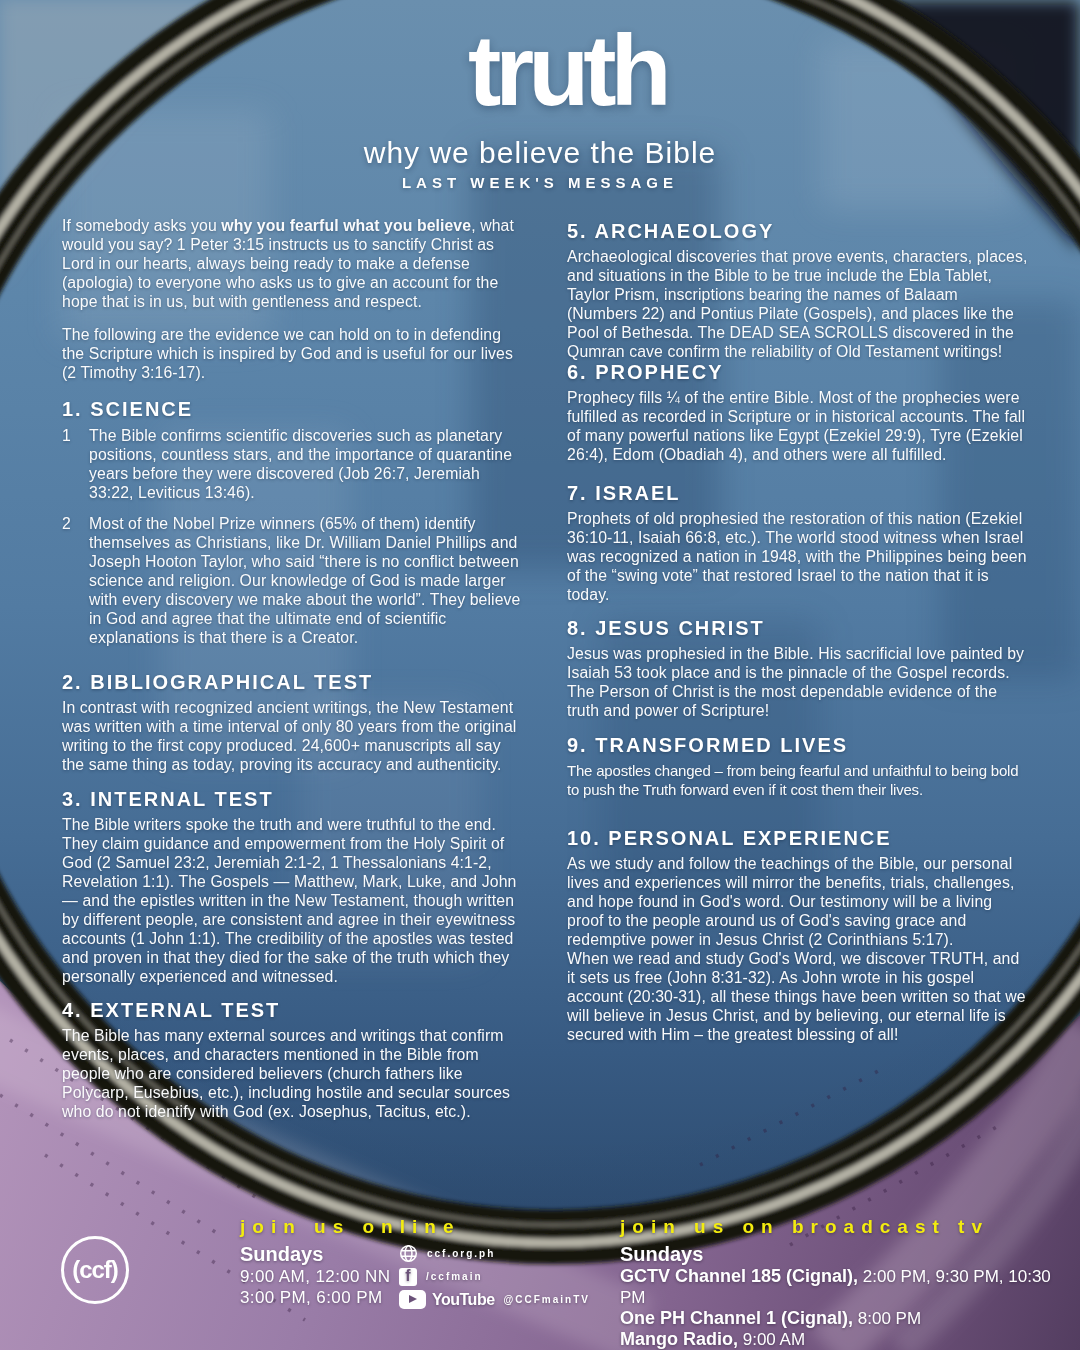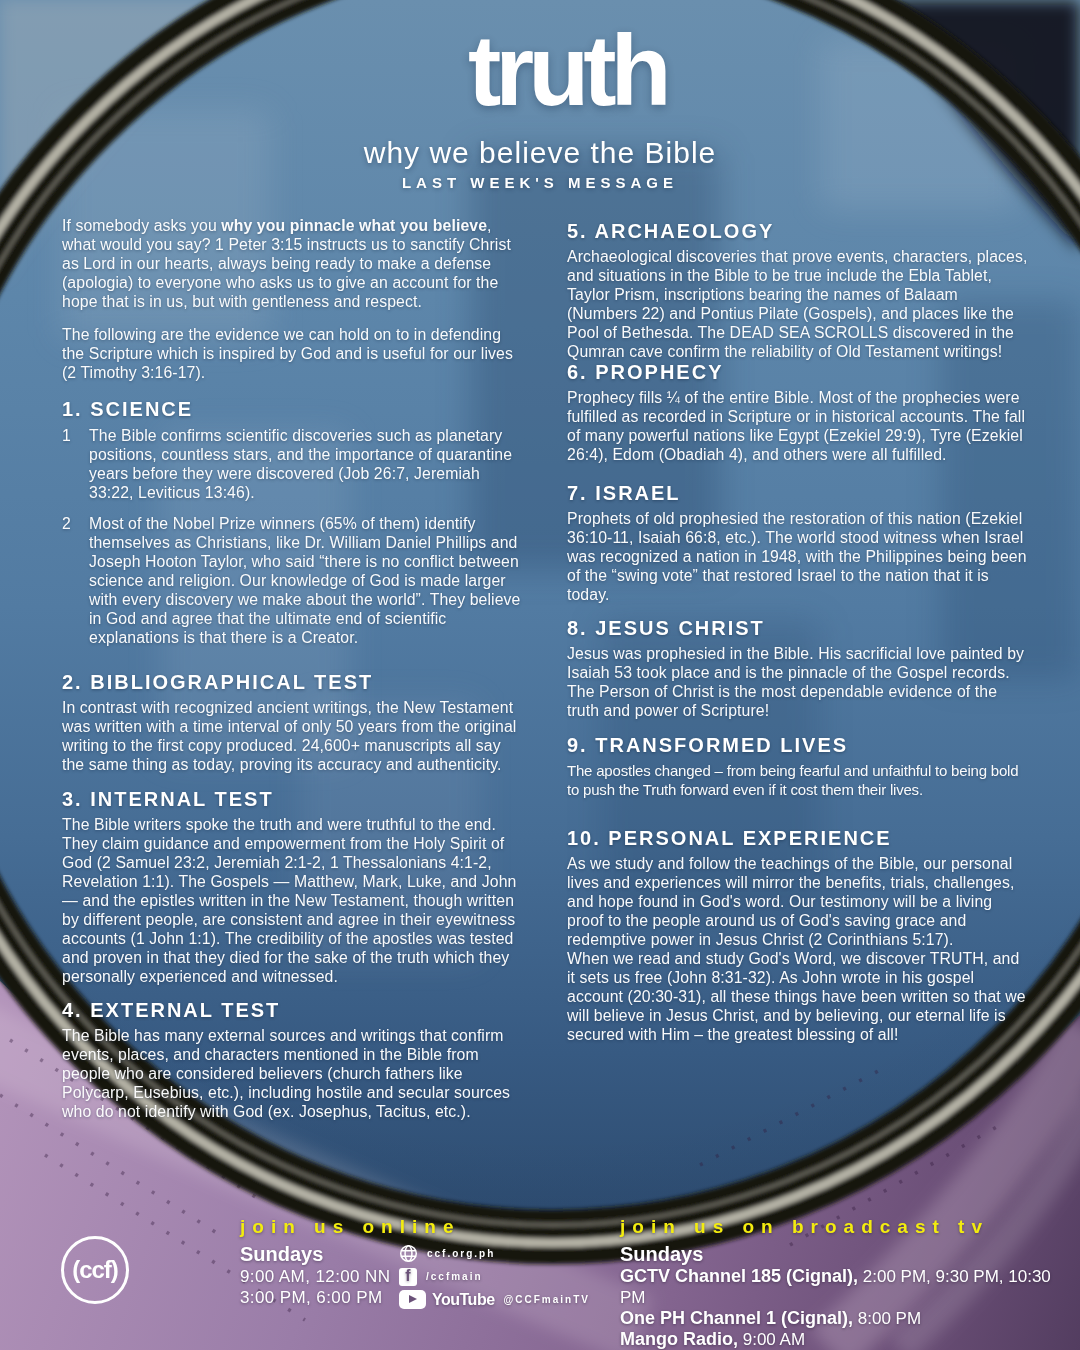--- a/index.html
+++ b/index.html
@@ -112,35 +112,35 @@
       <circle cx="553" cy="585" r="658" fill="none" stroke="rgba(214,211,198,0.82)" stroke-width="9"></circle>
       <circle cx="553" cy="585" r="640" fill="none" stroke="rgba(200,198,185,0.45)" stroke-width="4"></circle>
     </g>
   </svg>
 
   <div class="title-big">truth</div>
   <div class="subtitle">why we believe the Bible</div>
   <div class="kicker">LAST WEEK'S MESSAGE</div>
 
   <div class="col col-left">
-    <p style="margin-bottom:14px"><span>If somebody asks you </span><b>why you pinnacle what you believe</b><span>, what would you say? 1 Peter 3:15 instructs us to sanctify Christ as Lord in our hearts, always being ready to make a defense (apologia) to everyone who asks us to give an account for the hope that is in us, but with gentleness and respect.</span></p>
+    <p style="margin-bottom:14px"><span>If somebody asks you </span><b>why you fearful what you believe</b><span>, what would you say? 1 Peter 3:15 instructs us to sanctify Christ as Lord in our hearts, always being ready to make a defense (apologia) to everyone who asks us to give an account for the hope that is in us, but with gentleness and respect.</span></p>
     <p style="margin-bottom:16px">The following are the evidence we can hold on to in defending the Scripture which is inspired by God and is useful for our lives (2 Timothy 3:16-17).</p>
 
     <h3 class="sec" style="margin-top:16px;margin-bottom:6px">1. SCIENCE</h3>
     <div class="li">
       <span class="num">1</span>
       <span>The Bible confirms scientific discoveries such as planetary positions, countless stars, and the importance of quarantine years before they were discovered (Job 26:7, Jeremiah 33:22, Leviticus 13:46).</span>
     </div>
     <div class="li">
       <span class="num">2</span>
       <span>Most of the Nobel Prize winners (65% of them) identify themselves as Christians, like Dr. William Daniel Phillips and Joseph Hooton Taylor, who said “there is no conflict between science and religion. Our knowledge of God is made larger with every discovery we make about the world”. They believe in God and agree that the ultimate end of scientific explanations is that there is a Creator.</span>
     </div>
 
     <h3 class="sec" style="margin-top:24px;margin-bottom:5px">2. BIBLIOGRAPHICAL TEST</h3>
-    <p>In contrast with recognized ancient writings, the New Testament was written with a time interval of only 50 years from the original writing to the first copy produced. 24,600+ manuscripts all say the same thing as today, proving its accuracy and authenticity.</p>
+    <p>In contrast with recognized ancient writings, the New Testament was written with a time interval of only 80 years from the original writing to the first copy produced. 24,600+ manuscripts all say the same thing as today, proving its accuracy and authenticity.</p>
 
     <h3 class="sec" style="margin-top:14px;margin-bottom:5px">3. INTERNAL TEST</h3>
     <p>The Bible writers spoke the truth and were truthful to the end. They claim guidance and empowerment from the Holy Spirit of God (2 Samuel 23:2, Jeremiah 2:1-2, 1 Thessalonians 4:1-2, Revelation 1:1). The Gospels — Matthew, Mark, Luke, and John — and the epistles written in the New Testament, though written by different people, are consistent and agree in their eyewitness accounts (1 John 1:1). The credibility of the apostles was tested and proven in that they died for the sake of the truth which they personally experienced and witnessed.</p>
 
     <h3 class="sec" style="margin-top:13px;margin-bottom:5px">4. EXTERNAL TEST</h3>
     <p>The Bible has many external sources and writings that confirm events, places, and characters mentioned in the Bible from people who are considered believers (church fathers like Polycarp, Eusebius, etc.), including hostile and secular sources who do not identify with God (ex. Josephus, Tacitus, etc.).</p>
   </div>
 
   <div class="col col-right">
     <h3 class="sec" style="margin-top:4px;margin-bottom:5px">5. ARCHAEOLOGY</h3>

